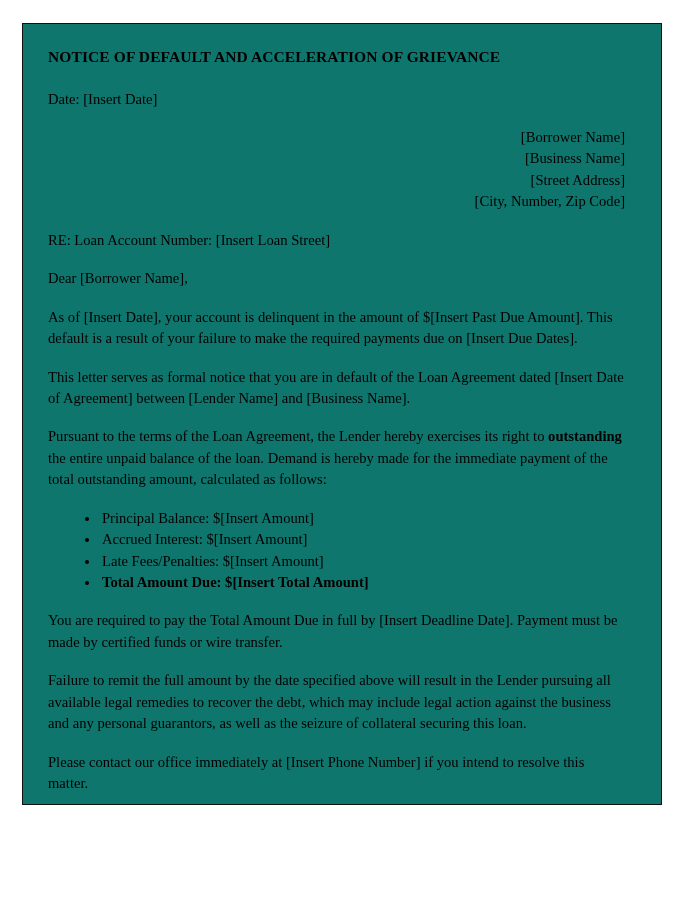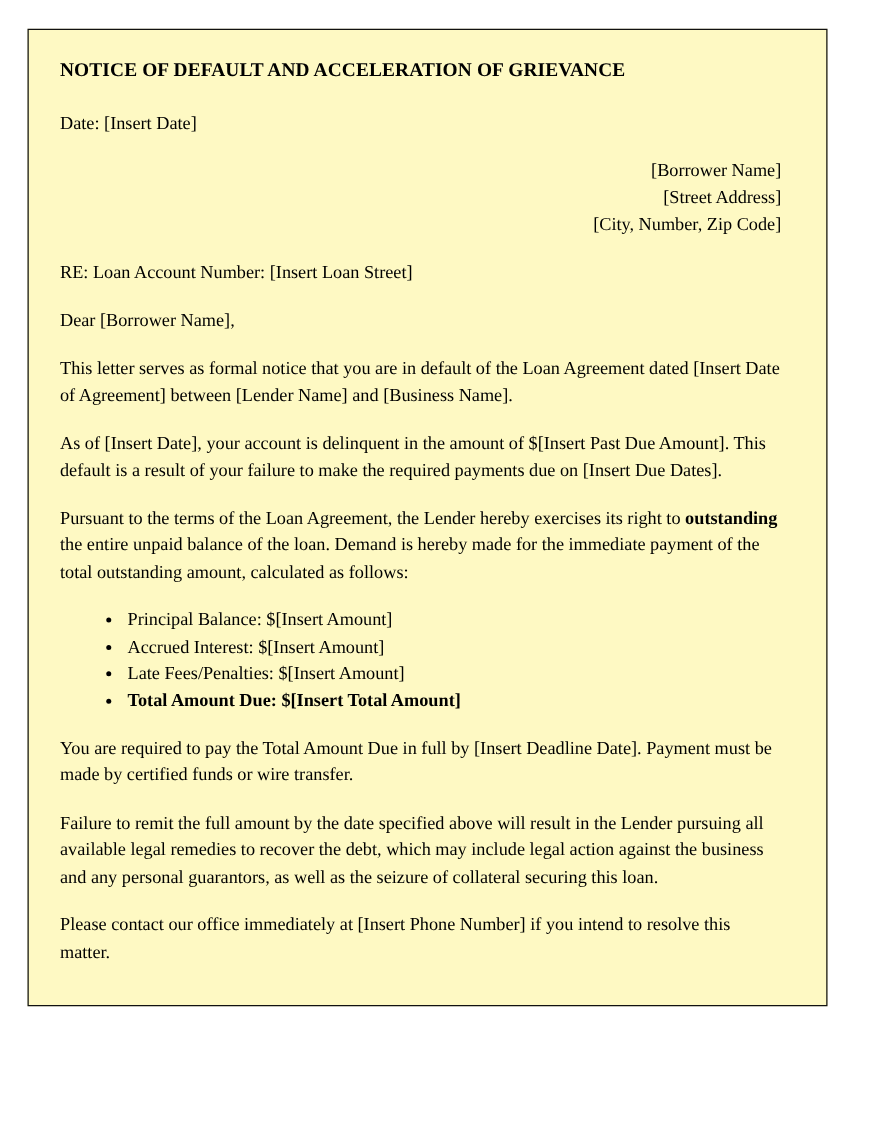--- a/index.html
+++ b/index.html
@@ -16,21 +16,21 @@
   }
   .page {
     position: absolute;
     left: 22px;
     top: 23px;
     width: 640px;
     height: 782px;
     border: 1px solid #111111;
     box-sizing: border-box;
     overflow: hidden;
-    background: #fef9c3;
+    background: #0f766e;
   }
   .page-inner {
     padding: 24px 36px 0 25px;
     box-sizing: border-box;
   }
   .doc-title {
     font-size: 15.5px;
     font-weight: bold;
     letter-spacing: 0.1px;
     margin: 0 0 22px 0;
@@ -72,31 +72,32 @@
 
 <div class="page">
   <div class="page-inner">
 
     <div class="doc-title">NOTICE OF DEFAULT AND ACCELERATION OF GRIEVANCE</div>
 
     <p class="block">Date: [Insert Date]</p>
 
     <div class="addr-block">
       <p class="tight">[Borrower Name]</p>
+      <p class="tight">[Business Name]</p>
       <p class="tight">[Street Address]</p>
       <p class="tight">[City, Number, Zip Code]</p>
     </div>
 
     <p class="block">RE: Loan Account Number: [Insert Loan Street]</p>
 
     <p class="block">Dear [Borrower Name],</p>
 
+    <p class="block">As of [Insert Date], your account is delinquent in the amount of $[Insert Past Due Amount]. This default is a result of your failure to make the required payments due on [Insert Due Dates].</p>
+
     <p class="block">This letter serves as formal notice that you are in default of the Loan Agreement dated [Insert Date of Agreement] between [Lender Name] and [Business Name].</p>
-
-    <p class="block">As of [Insert Date], your account is delinquent in the amount of $[Insert Past Due Amount]. This default is a result of your failure to make the required payments due on [Insert Due Dates].</p>
 
     <p class="block"><span>Pursuant to the terms of the Loan Agreement, the Lender hereby exercises its right to </span><span class="b">outstanding</span><span> the entire unpaid balance of the loan. Demand is hereby made for the immediate payment of the total outstanding amount, calculated as follows:</span></p>
 
     <ul class="amounts">
       <li>Principal Balance: $[Insert Amount]</li>
       <li>Accrued Interest: $[Insert Amount]</li>
       <li>Late Fees/Penalties: $[Insert Amount]</li>
       <li class="bold-item">Total Amount Due: $[Insert Total Amount]</li>
     </ul>
 

